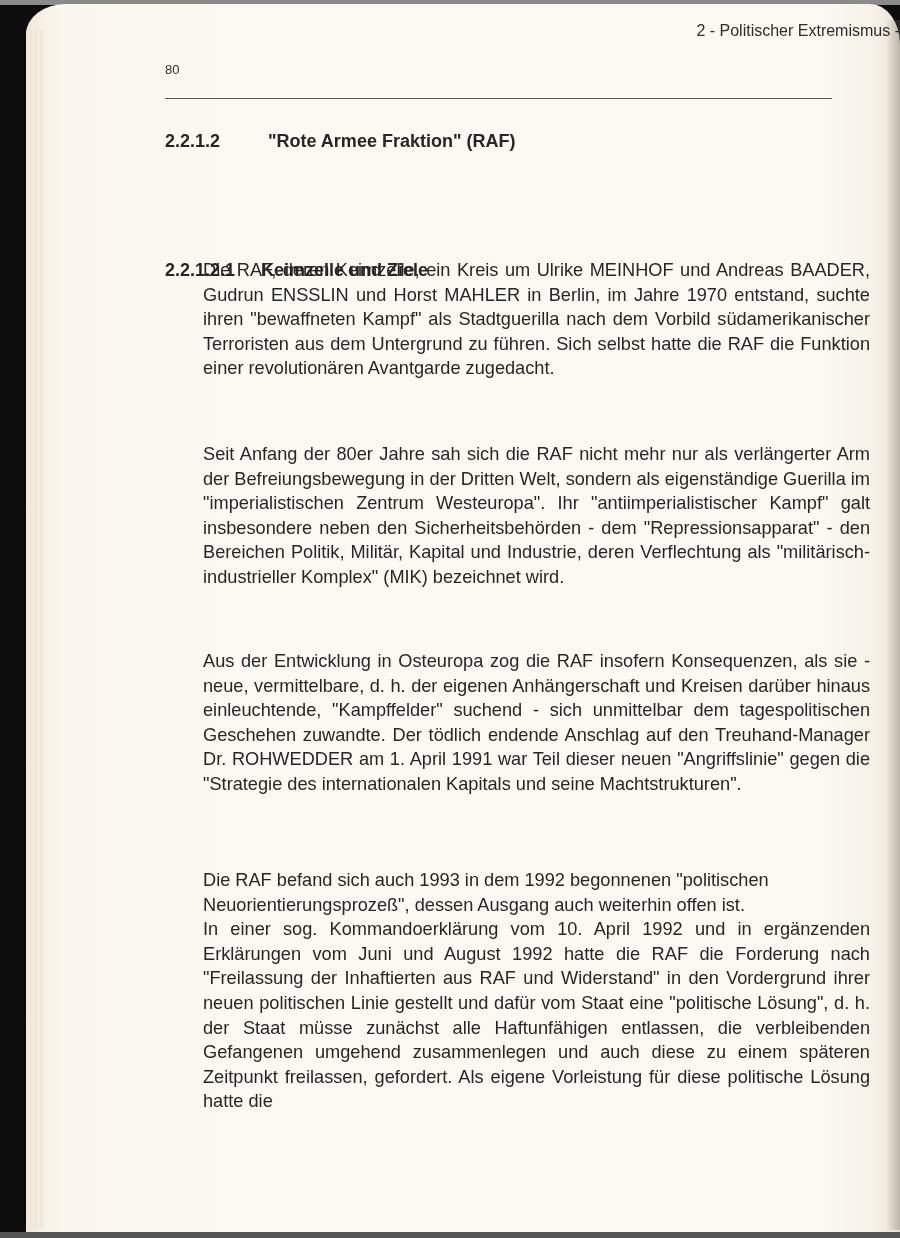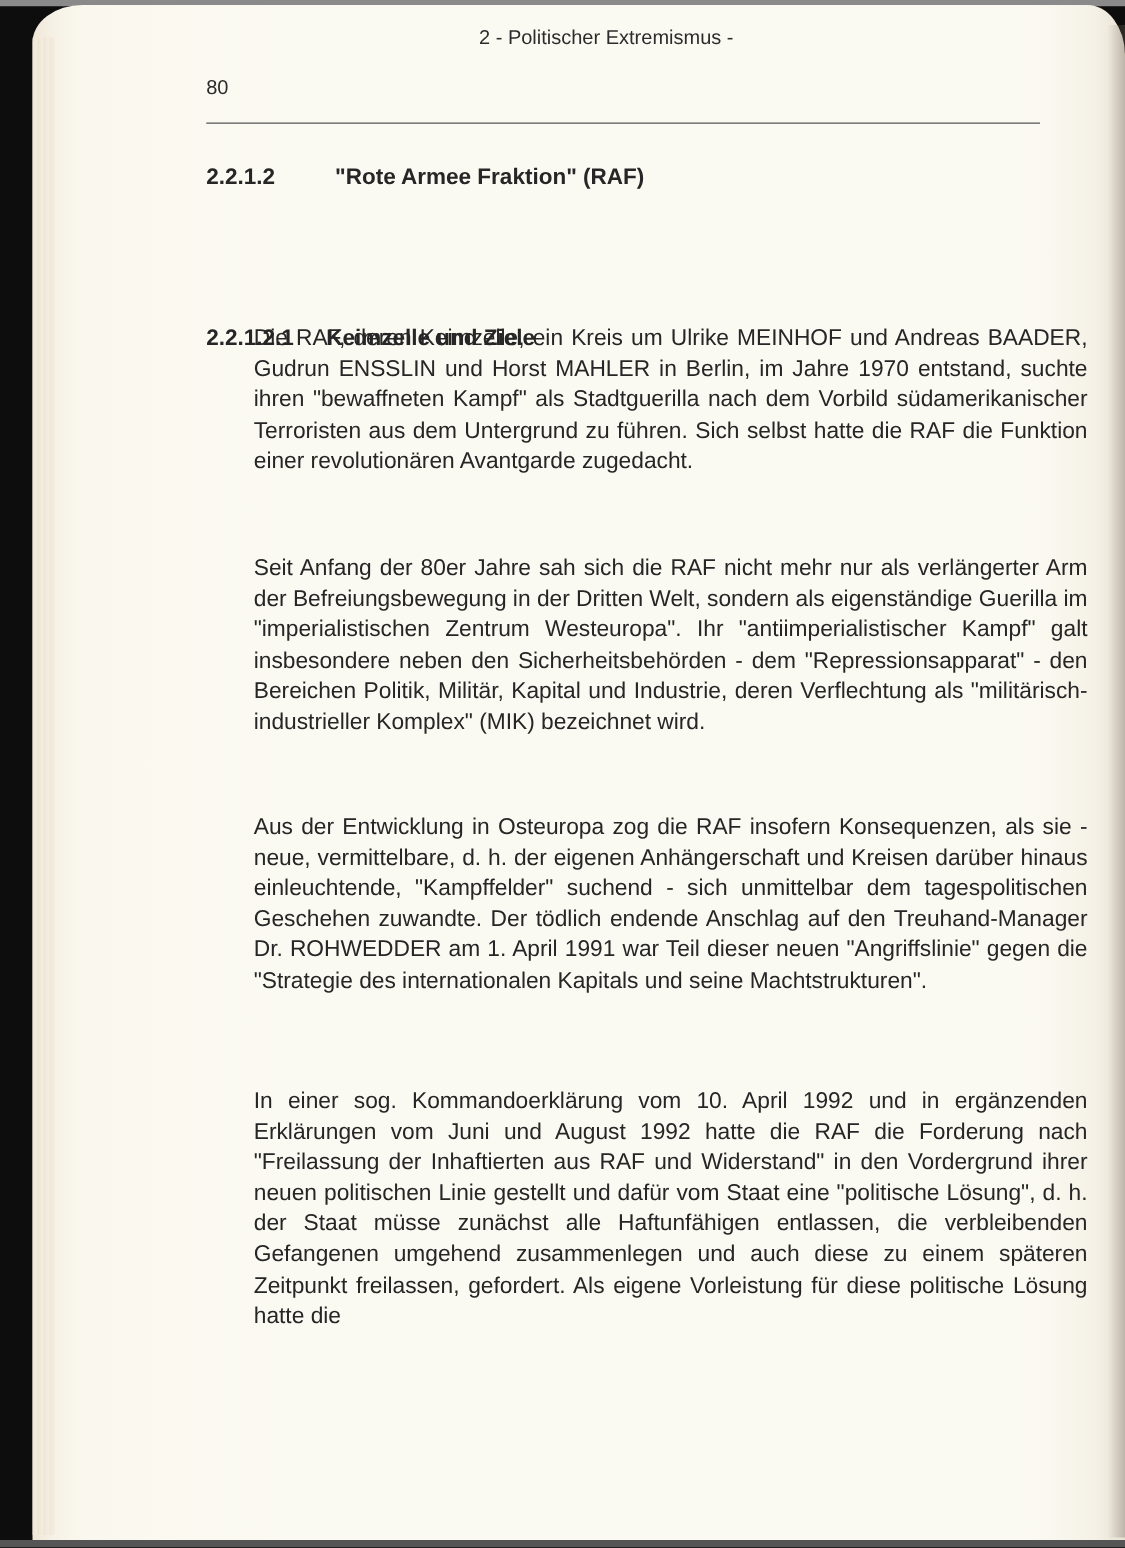--- a/index.html
+++ b/index.html
@@ -28,25 +28,25 @@
     .page-edge-right {
       position: absolute; right: 0; top: 20px; width: 14px; height: 1210px;
       background: linear-gradient(to right, rgba(0,0,0,0) 0, rgba(110,100,90,0.35) 100%);
     }
     .bottom-strip {
       position: absolute; left: 0; bottom: 0; width: 900px; height: 6px;
       background: #555;
     }
     .running-head {
       position: absolute; left: 0; width: 900px; top: 22px;
-      text-align: center; font-size: 16px; color: #2c2c2c;
+      text-align: right; font-size: 16px; color: #2c2c2c;
       padding-left: 70px; box-sizing: border-box;
     }
     .page-number {
-      position: absolute; left: 165px; top: 62px; font-size: 16px; color: #2c2c2c;
+      position: absolute; left: 165px; top: 62px; font-size: 13px; color: #2c2c2c;
     }
     .head-rule {
       position: absolute; left: 165px; top: 98px; width: 667px; height: 0;
       border-top: 1.5px solid #555;
     }
     .h1, .h2 {
       position: absolute; left: 165px; font-weight: bold; font-size: 18px; color: #262626;
     }
     .h1 { top: 131px; }
     .h2 { top: 216px; }
@@ -90,16 +90,17 @@
 
 <div class="text p2">
   <p>Seit Anfang der 80er Jahre sah sich die RAF nicht mehr nur als verlängerter Arm der Befreiungsbewegung in der Dritten Welt, sondern als eigenständige Guerilla im "imperialistischen Zentrum Westeuropa". Ihr "antiimperialistischer Kampf" galt insbesondere neben den Sicher­heitsbehörden - dem "Repressionsapparat" - den Bereichen Politik, Militär, Kapital und Industrie, deren Verflechtung als "militärisch-industrieller Komplex" (MIK) bezeichnet wird.</p>
 </div>
 
 <div class="text p3">
   <p>Aus der Entwicklung in Osteuropa zog die RAF insofern Konsequenzen, als sie - neue, vermittelbare, d. h. der eigenen Anhängerschaft und Kreisen darüber hinaus einleuchtende, "Kampffelder" suchend - sich unmittelbar dem tagespolitischen Geschehen zuwandte. Der tödlich endende Anschlag auf den Treuhand-Manager Dr. ROHWEDDER am 1. April 1991 war Teil dieser neuen "Angriffslinie" gegen die "Strategie des internationalen Kapitals und seine Machtstrukturen".</p>
 </div>
 
 <div class="text p4">
+  <p style="text-align:left">Die RAF befand sich auch 1993 in dem 1992 begonnenen "politischen Neuorientierungsprozeß", dessen Ausgang auch weiterhin offen ist.</p>
   <p>In einer sog. Kommandoerklärung vom 10. April 1992 und in ergänzen­den Erklärungen vom Juni und August 1992 hatte die RAF die Forde­rung nach "Freilassung der Inhaftierten aus RAF und Widerstand" in den Vordergrund ihrer neuen politischen Linie gestellt und dafür vom Staat eine "politische Lösung", d. h. der Staat müsse zunächst alle Haftun­fähigen entlassen, die verbleibenden Gefangenen umgehend zusam­menlegen und auch diese zu einem späteren Zeitpunkt freilassen, gefordert. Als eigene Vorleistung für diese politische Lösung hatte die</p>
 </div>
 
 <div class="bottom-strip"></div>
 
 </body></html>

